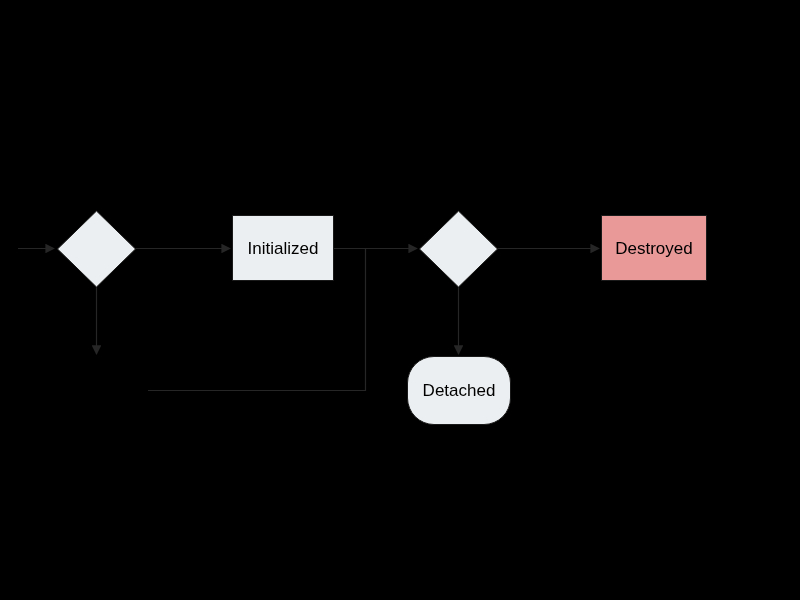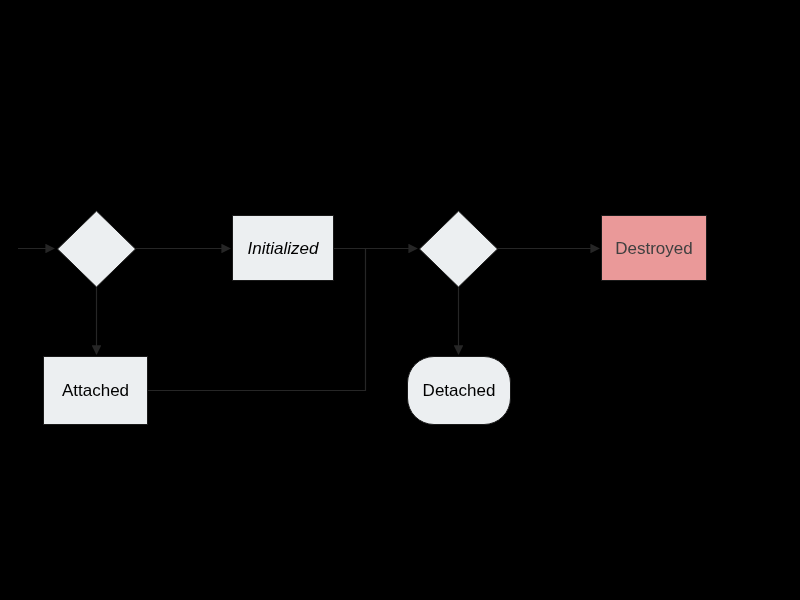--- a/index.html
+++ b/index.html
@@ -65,28 +65,25 @@
     <path class="edge" d="M498,248.5 L599,248.5" marker-end="url(#arrow)" stroke="#262626"></path>
 
     <path class="edge" d="M458.5,287 L458.5,354" marker-end="url(#arrow)" stroke="#262626"></path>
 
     <polygon class="shape" points="96.5,211 135.5,249 96.5,287 57.5,249" stroke="#1A1A1A" fill="#ECEFF1"></polygon>
 
     <polygon class="shape" points="458.5,211 497.5,249 458.5,287 419.5,249" stroke="#1A1A1A" fill="#ECEFF1"></polygon>
   </svg>
 
   <div class="state-box box-initialized" style="background: rgb(236, 239, 241);">
-    <span style="color: rgb(0, 0, 0); font-style: italic;">Initialized</span>
+    <span style="color: rgb(0, 0, 0);">Initialized</span>
   </div>
 
   <div class="state-box box-destroyed" style="background: rgb(234, 153, 153);">
-    <span style="color: #404040;">Destroyed</span>
+    <span style="color: #000000;">Destroyed</span>
   </div>
 
-  <div class="state-box box-attached" style="background: rgb(236, 239, 241);">
-    <span style="color: rgb(0, 0, 0);">Attached</span>
-  </div>
 
   <div class="state-box box-detached" style="background: rgb(236, 239, 241);">
     <span style="color: rgb(0, 0, 0);">Detached</span>
   </div>
 
 </div>
 
 </body></html>

